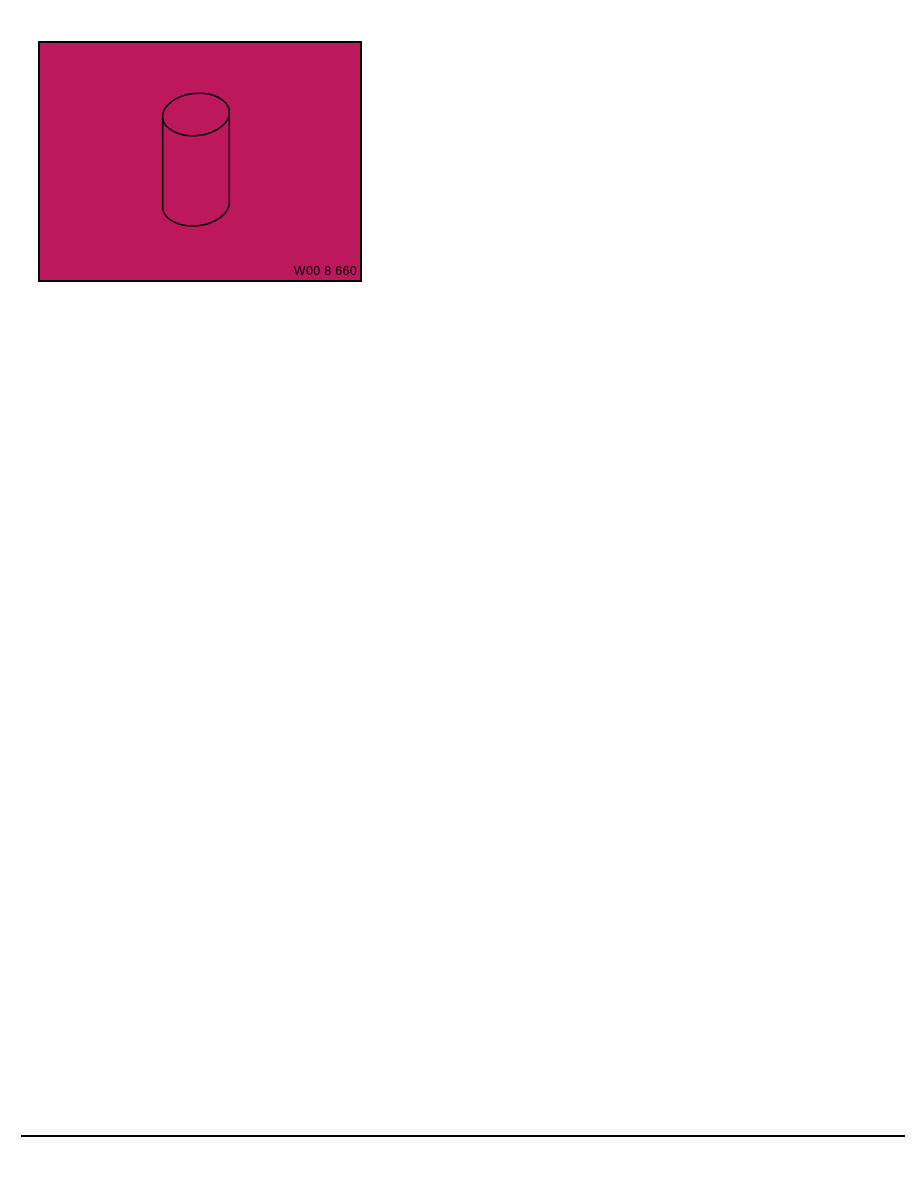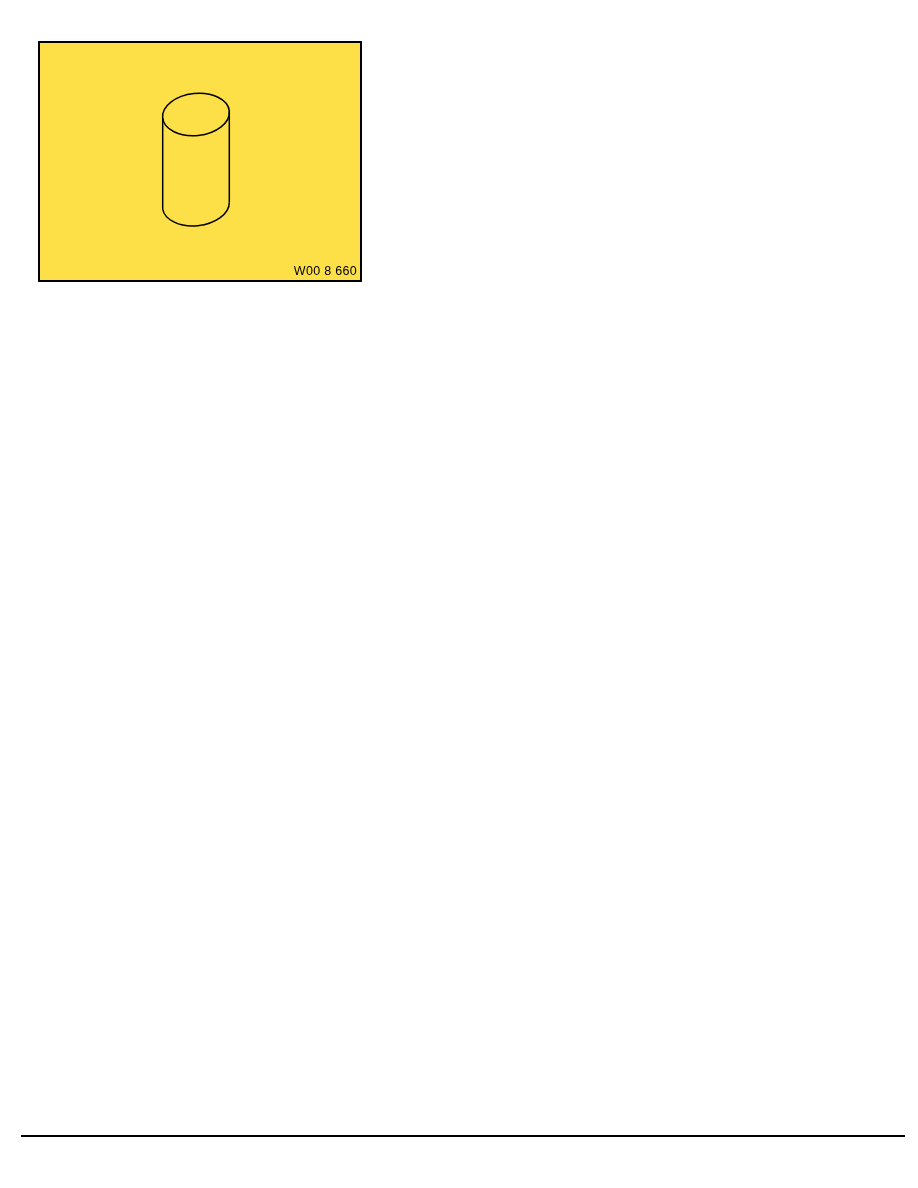--- a/index.html
+++ b/index.html
@@ -14,21 +14,21 @@
     font-family: "Liberation Sans", sans-serif;
     overflow: hidden;
   }
   .figure-box {
     position: absolute;
     left: 38px;
     top: 41px;
     width: 320px;
     height: 237px;
     border: 2px solid #000000;
-    background: #fde047;
+    background: #be185d;
   }
   .figure-box svg {
     position: absolute;
     left: 0;
     top: 0;
     width: 320px;
     height: 237px;
     display: block;
   }
   .cylinder-stroke {

